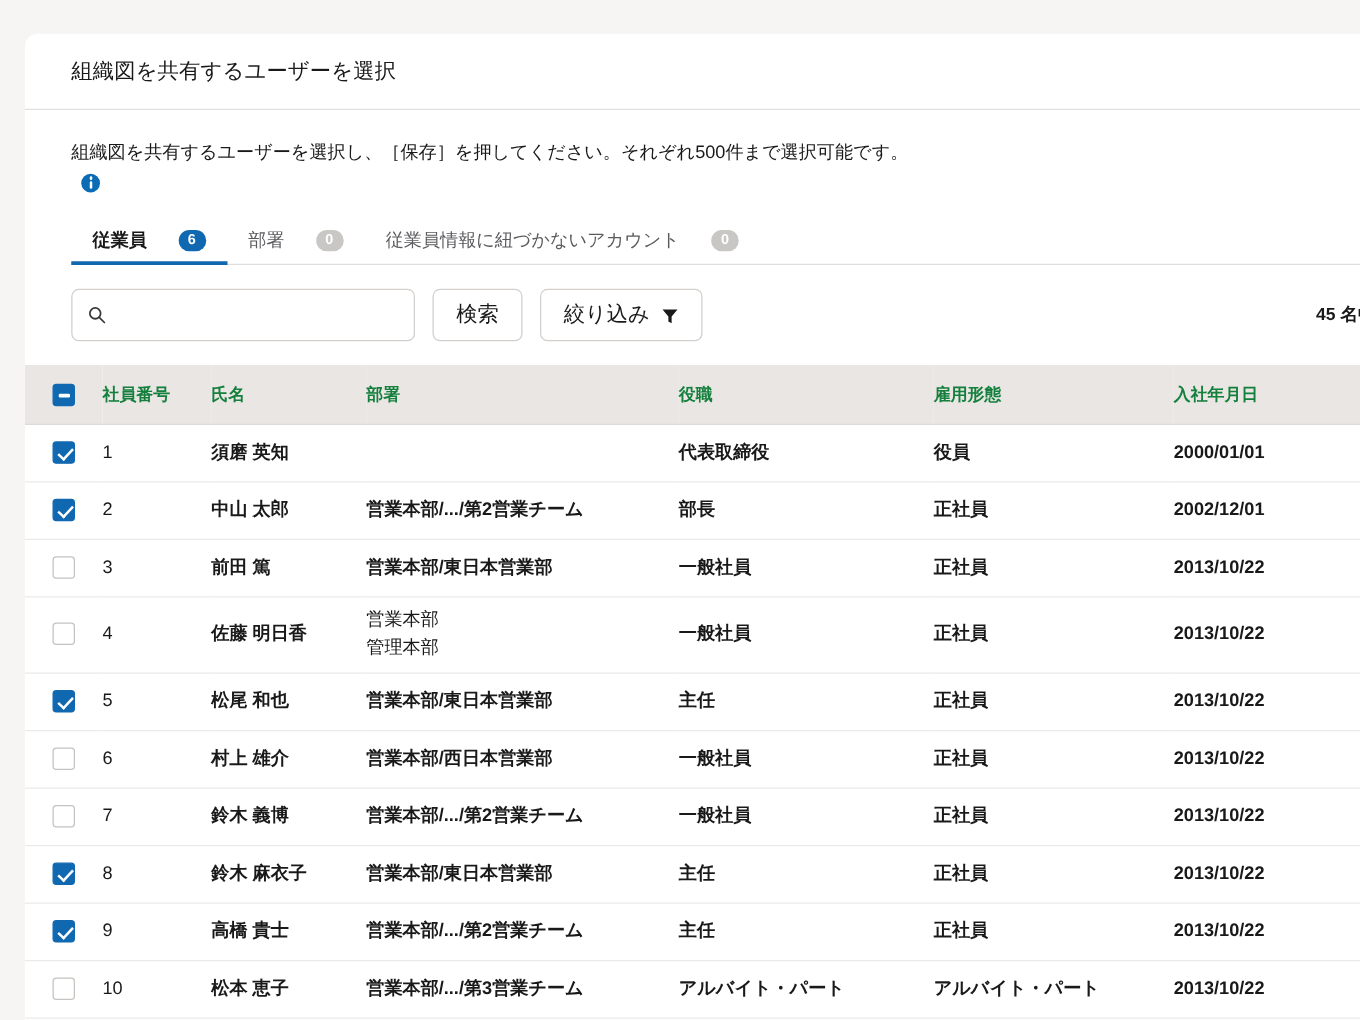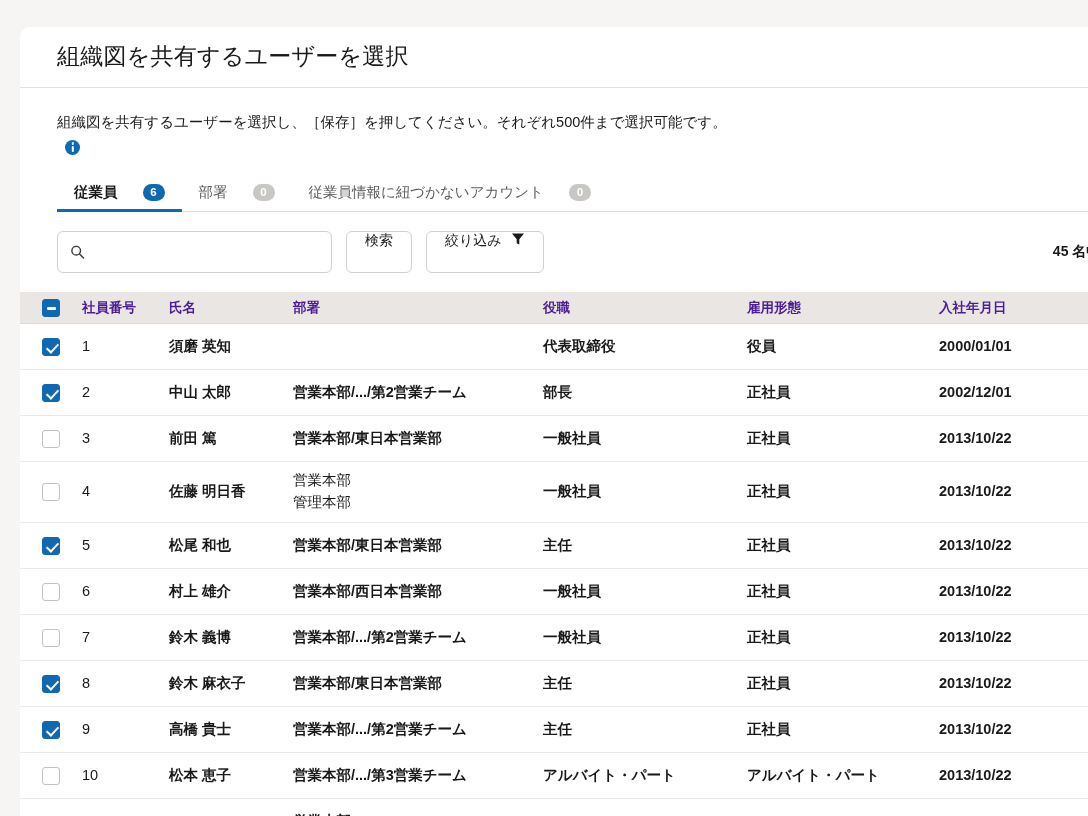--- a/index.html
+++ b/index.html
@@ -36,21 +36,21 @@
 
   
   .card-header {
     height: 61px;
     display: flex;
     align-items: center;
     padding: 0 0 0 37px;
     border-bottom: 1px solid #e3e0dd;
   }
   .card-title {
-    font-size: 23px;
+    font-size: 17px;
     color: #19191a;
     letter-spacing: .01em;
     line-height: 1.2;
   }
 
   
   .card-body { padding: 0 0 0 0; }
 
   .desc {
     padding: 22px 37px 0 37px;
@@ -176,25 +176,26 @@
     color: #19191a;
     background: #fff;
     outline: none;
   }
   .btn {
     height: 42px;
     padding: 0 18px;
     border: 1px solid #d2cfcc;
     border-radius: 6px;
     background: #ffffff;
-    font-size: 14px;
+    font-size: 17px;
     font-family: inherit;
     color: #19191a;
     cursor: pointer;
     display: inline-flex;
+    align-items: center;
     gap: 9px;
     white-space: nowrap;
   }
   .funnel-icon { width: 14px; height: 14px; display: inline-block; }
 
   .result-count {
     position: absolute;
     right: 0;
     top: 50%;
     transform: translateY(-50%);
@@ -212,25 +213,25 @@
   }
   table.grid {
     width: 1120px;
     border-collapse: collapse;
     table-layout: fixed;
     font-size: 14.5px;
     color: #19191a;
   }
   table.grid thead th {
     background: #e9e6e3;
-    height: 32px;
+    height: 48px;
     font-weight: bold;
     font-size: 13.5px;
     text-align: left;
-    color: #4c1d95;
+    color: #15803d;
     padding: 0;
     vertical-align: middle;
     border-bottom: 1px solid #dddad7;
   }
   table.grid tbody td {
     height: 46px;
     padding: 8px 0;
     vertical-align: middle;
     border-bottom: 1px solid #eceae8;
     color: #19191a;

